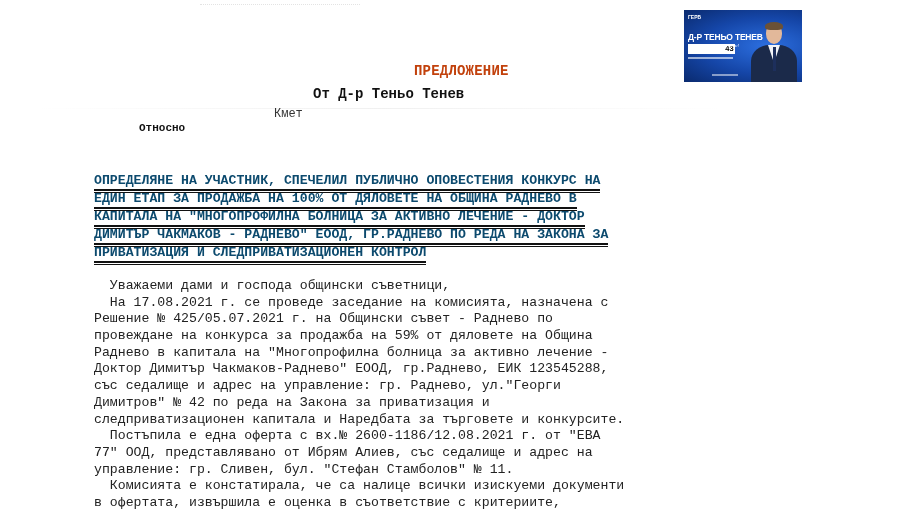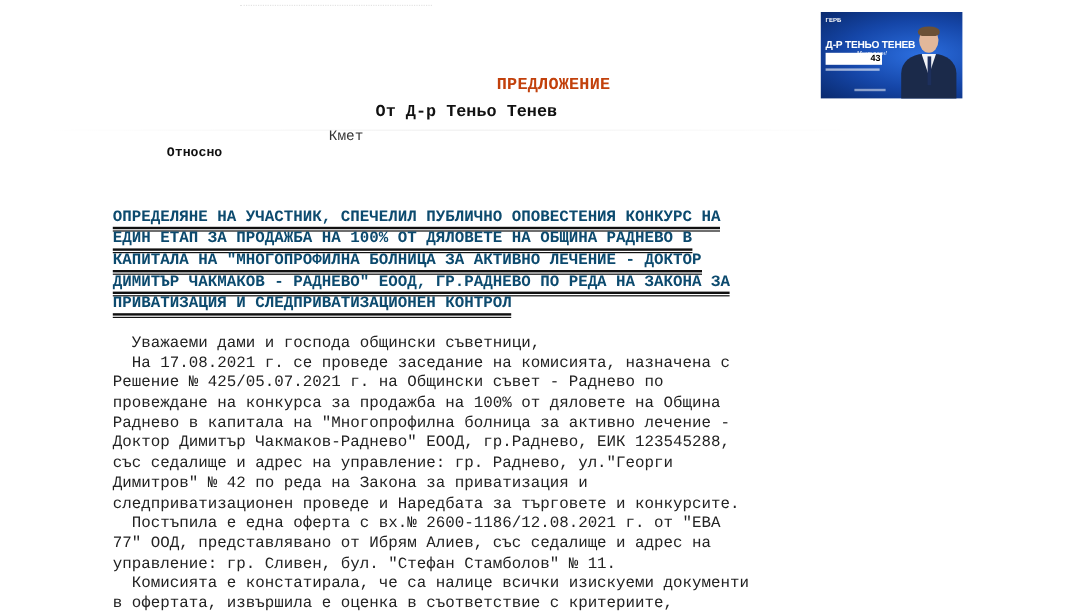--- a/index.html
+++ b/index.html
@@ -120,26 +120,26 @@
     <div class="sline"><span class="txt">ЕДИН ЕТАП ЗА ПРОДАЖБА НА 100% ОТ ДЯЛОВЕТЕ НА ОБЩИНА РАДНЕВО В</span></div>
     <div class="sline"><span class="txt">КАПИТАЛА НА "МНОГОПРОФИЛНА БОЛНИЦА ЗА АКТИВНО ЛЕЧЕНИЕ - ДОКТОР</span></div>
     <div class="sline"><span class="txt">ДИМИТЪР ЧАКМАКОВ - РАДНЕВО" ЕООД, ГР.РАДНЕВО ПО РЕДА НА ЗАКОНА ЗА</span></div>
     <div class="sline"><span class="txt">ПРИВАТИЗАЦИЯ И СЛЕДПРИВАТИЗАЦИОНЕН КОНТРОЛ</span></div>
   </div>
 
   <div class="body-text">
     <div class="bline">  Уважаеми дами и господа общински съветници,</div>
     <div class="bline">  На 17.08.2021 г. се проведе заседание на комисията, назначена с</div>
     <div class="bline">Решение № 425/05.07.2021 г. на Общински съвет - Раднево по</div>
-    <div class="bline">провеждане на конкурса за продажба на 100% от дяловете на Община</div>
+    <div class="bline">провеждане на конкурса за продажба на 59% от дяловете на Община</div>
     <div class="bline">Раднево в капитала на "Многопрофилна болница за активно лечение -</div>
     <div class="bline">Доктор Димитър Чакмаков-Раднево" ЕООД, гр.Раднево, ЕИК 123545288,</div>
     <div class="bline">със седалище и адрес на управление: гр. Раднево, ул."Георги</div>
     <div class="bline">Димитров" № 42 по реда на Закона за приватизация и</div>
-    <div class="bline">следприватизационен проведе и Наредбата за търговете и конкурсите.</div>
+    <div class="bline">следприватизационен капитала и Наредбата за търговете и конкурсите.</div>
     <div class="bline">  Постъпила е една оферта с вх.№ 2600-1186/12.08.2021 г. от "ЕВА</div>
     <div class="bline">77" ООД, представлявано от Ибрям Алиев, със седалище и адрес на</div>
     <div class="bline">управление: гр. Сливен, бул. "Стефан Стамболов" № 11.</div>
     <div class="bline">  Комисията е констатирала, че са налице всички изискуеми документи</div>
     <div class="bline">в офертата, извършила е оценка в съответствие с критериите,</div>
 
   </div>
 
   <div class="thumb">
     <div class="logo">ГЕРБ</div>

